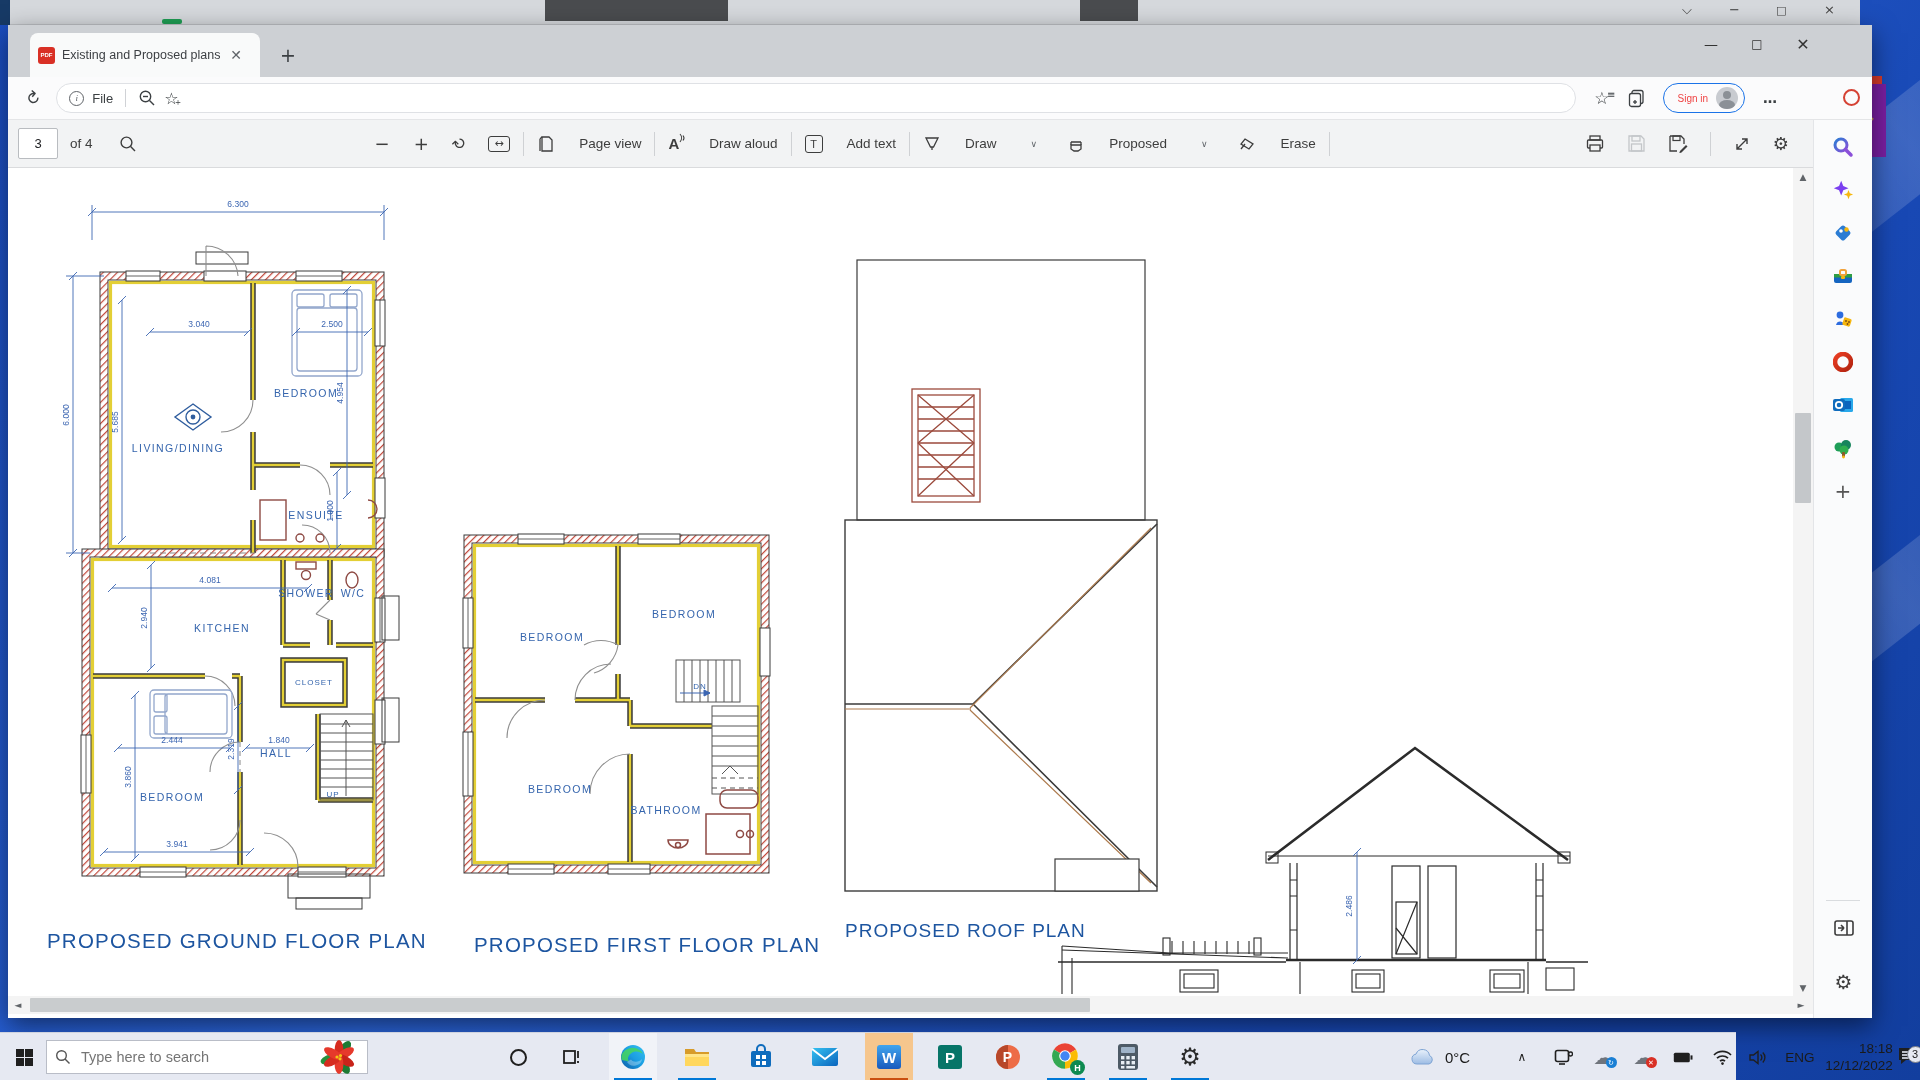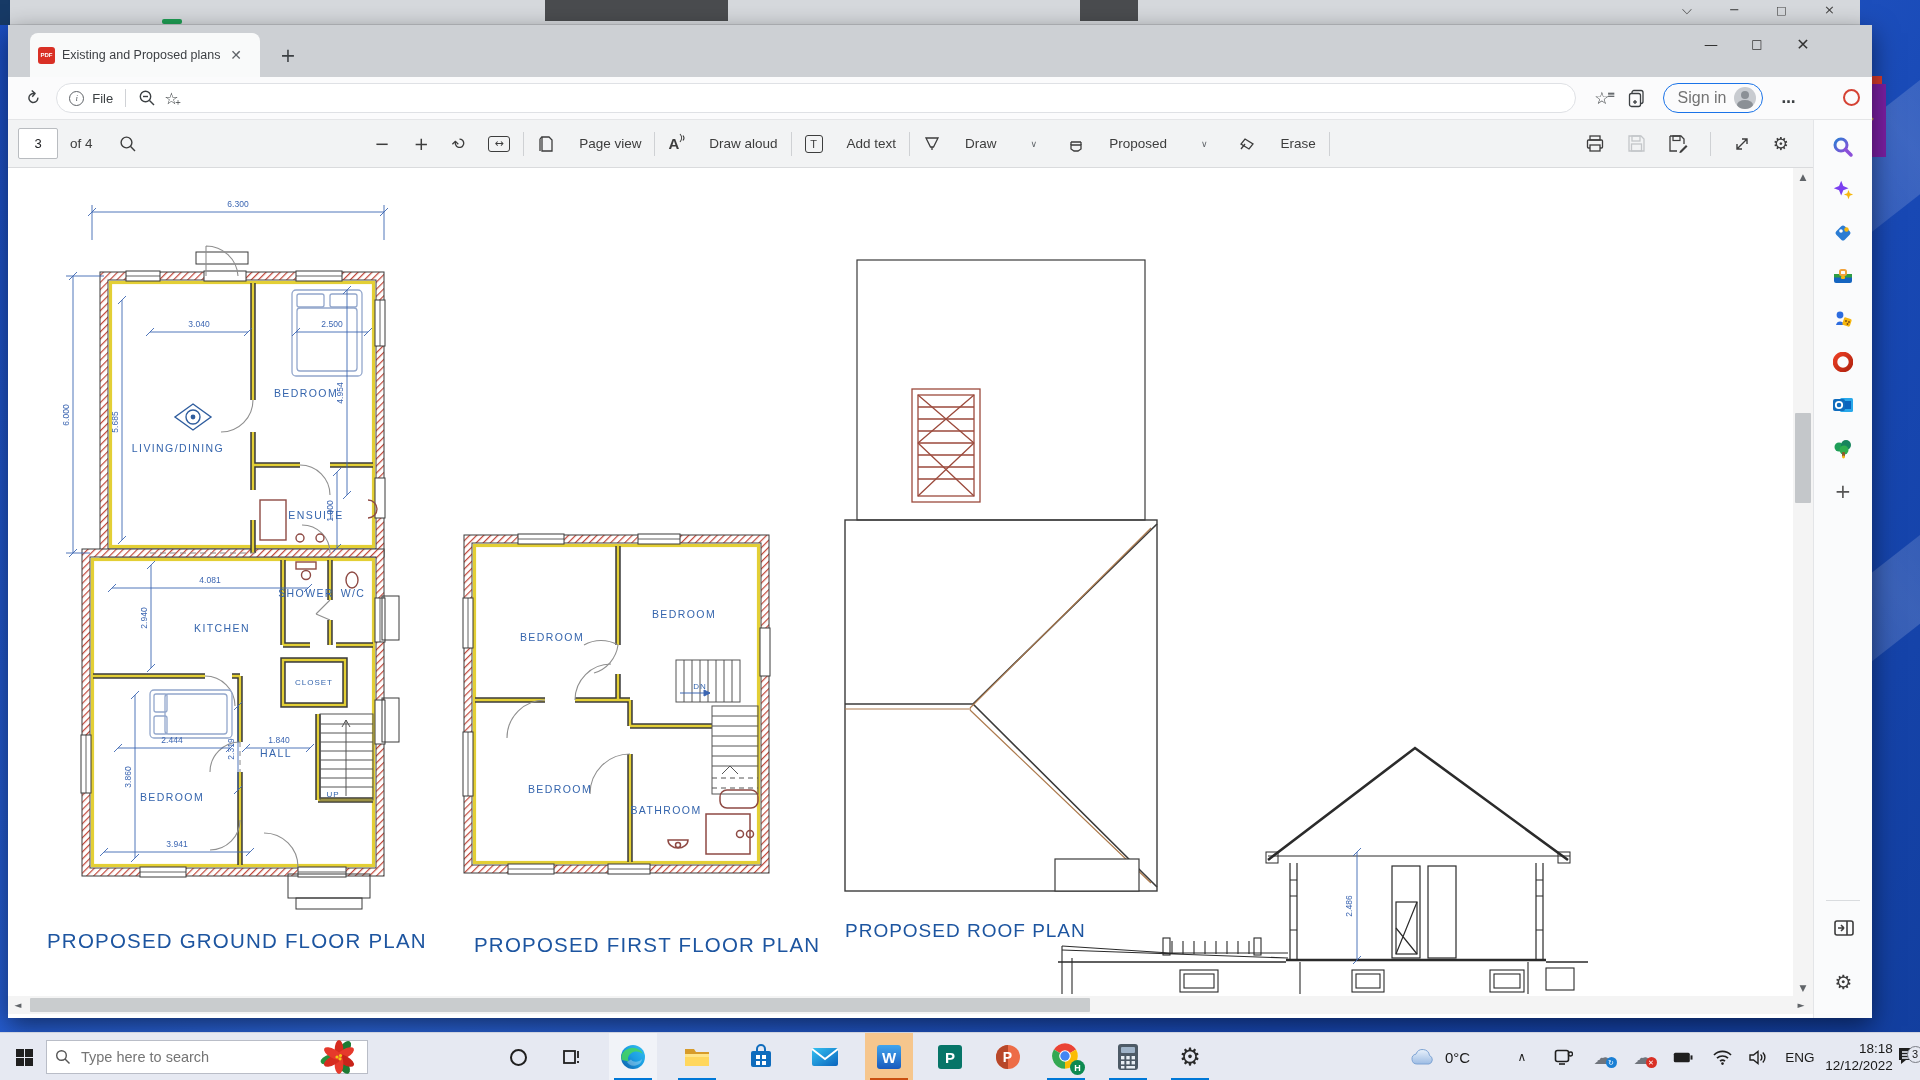--- a/index.html
+++ b/index.html
@@ -30,21 +30,21 @@
   .addrbar{height:43px;background:#fbfbfc;border-bottom:1px solid #e4e5e7;display:flex;align-items:center;position:relative;flex:0 0 auto}
   .refresh{margin-left:18px;font-size:17px;color:#3c4043;transform:rotate(40deg)}
   .urlpill{margin-left:16px;width:1520px;height:30px;background:#fff;border:1px solid #dfe1e5;border-radius:15px;display:flex;align-items:center;padding:0 12px;gap:8px}
   .infoi{width:15px;height:15px;border:1px solid #5f6368;border-radius:50%;font-size:9px;font-style:italic;font-family:"Liberation Serif",serif;color:#5f6368;display:flex;align-items:center;justify-content:center;flex:0 0 auto}
   .filelabel{font-size:13px;color:#3c4043}
   .pillsep{width:1px;height:18px;background:#d0d2d6;margin:0 4px}
   .urltext{font-size:13px;color:#202124;white-space:nowrap;overflow:hidden;flex:1 1 auto}
   .pill-ic{color:#3c4043;flex:0 0 auto}
   .addr-ic{margin-left:18px;font-size:17px;color:#3c4043}
   .signin{margin-left:16px;height:30px;border:1px solid #1a73e8;border-radius:15px;display:flex;align-items:center;gap:8px;padding:0 6px 0 14px}
-  .signin span{color:#737373;font-size:16px}
+  .signin span{color:#ef4444;font-size:10px}
   .avatar{width:22px;height:22px;border-radius:50%;background:#c8cbd0;position:relative;overflow:hidden}
   .avatar:before{content:"";position:absolute;left:7px;top:4px;width:8px;height:8px;border-radius:50%;background:#8b9096}
   .avatar:after{content:"";position:absolute;left:3px;top:13px;width:16px;height:10px;border-radius:50%;background:#8b9096}
   .redring{position:absolute;right:12px;top:12px;width:17px;height:17px;border:2.5px solid #d54234;border-radius:50%}
 
   .below{display:flex;flex:1 1 auto;min-height:0}
   .leftcol{width:1805px;display:flex;flex-direction:column}
   .ptb{height:48px;background:#f2f3f4;border-bottom:1px solid #dadbdd;display:flex;align-items:center;padding:0 10px;flex:0 0 auto;font-size:13.5px;color:#3d3d3d}
   .pagebox{width:40px;height:31px;background:#fff;border:1px solid #b9bcc0;border-radius:2px;text-align:center;font-size:13px;color:#202124}
   .tbsep{width:1px;height:24px;background:#cfd1d4;margin:0 13px}
@@ -63,21 +63,21 @@
   .harr{position:absolute;top:0;width:20px;height:18px;display:flex;align-items:center;justify-content:center;font-size:9px;color:#606468;font-family:"DejaVu Sans",sans-serif}
   .underbar{height:4px;background:#fff;flex:0 0 auto}
 
   .esidebar{width:59px;background:#fafbfc;border-left:1px solid #e3e5e8;position:relative;display:flex;flex-direction:column;align-items:center;padding-top:14px;gap:17px}
   .sbi{width:26px;height:26px;display:flex;align-items:center;justify-content:center}
   .sbplus{font-size:20px;color:#555}
   .sbdivider{position:absolute;left:12px;right:12px;top:780px;height:1px;background:#d9dcdf}
   .sbbottom{position:absolute;left:0;width:59px;display:flex;justify-content:center}
 
   
-  .taskbar{position:absolute;left:0;top:1032px;width:1920px;height:48px;background:#e6e9f2;border-top:1px solid #cfd3df}
+  .taskbar{position:absolute;left:0;top:1032px;width:1736px;height:48px;background:#e6e9f2;border-top:1px solid #cfd3df}
   .tbitem{position:absolute;top:0;height:48px;display:flex;align-items:center;justify-content:center}
   .tsearch{left:46px;width:322px;top:7px;height:34px;background:#fff;border:1px solid #b9bdc7;display:flex;align-items:center;padding:0 8px;gap:10px;position:absolute}
   .tsearch input{border:none;outline:none;font-size:14.5px;color:#444;width:200px;background:transparent;font-family:"Liberation Sans",sans-serif}
   .appslot{width:48px}
   .indicator{position:absolute;bottom:0;left:5px;width:38px;height:3px;background:#0078d7}
   .word-slot{background:#f6c68d}
   .word-slot .indicator{background:#ca5010}
   .edge-slot{background:rgba(255,255,255,.45)}
   .traytxt{font-size:13.5px;color:#1a1a1a}
   .clock{text-align:right;font-size:13.5px;color:#1a1a1a;line-height:17px}

